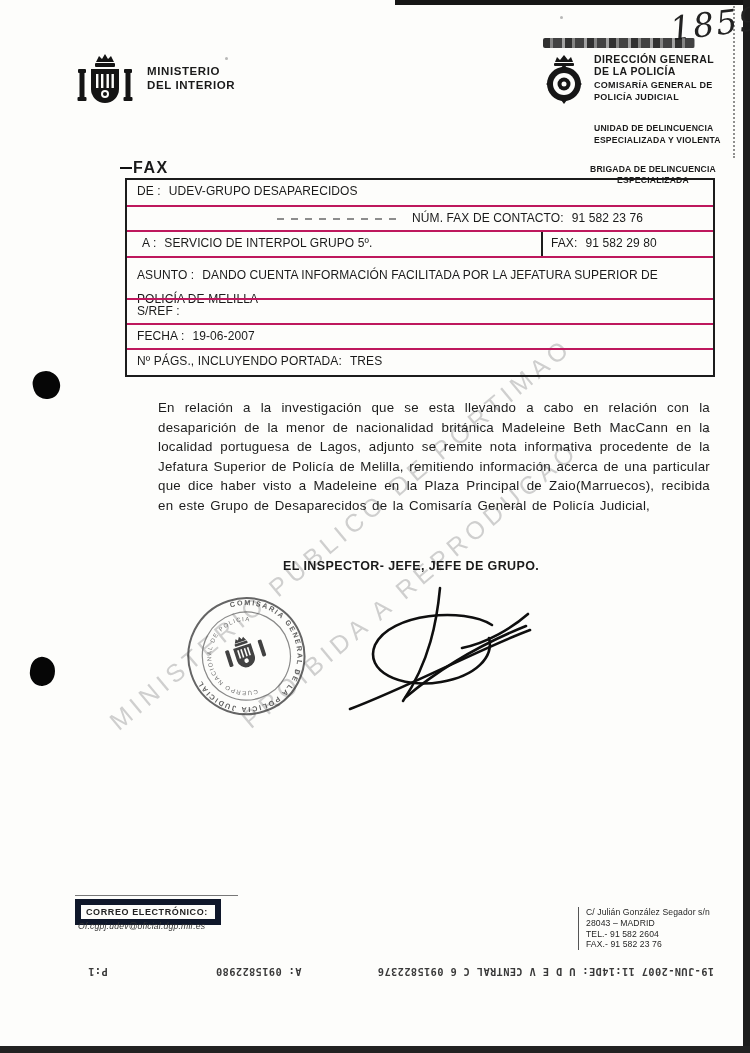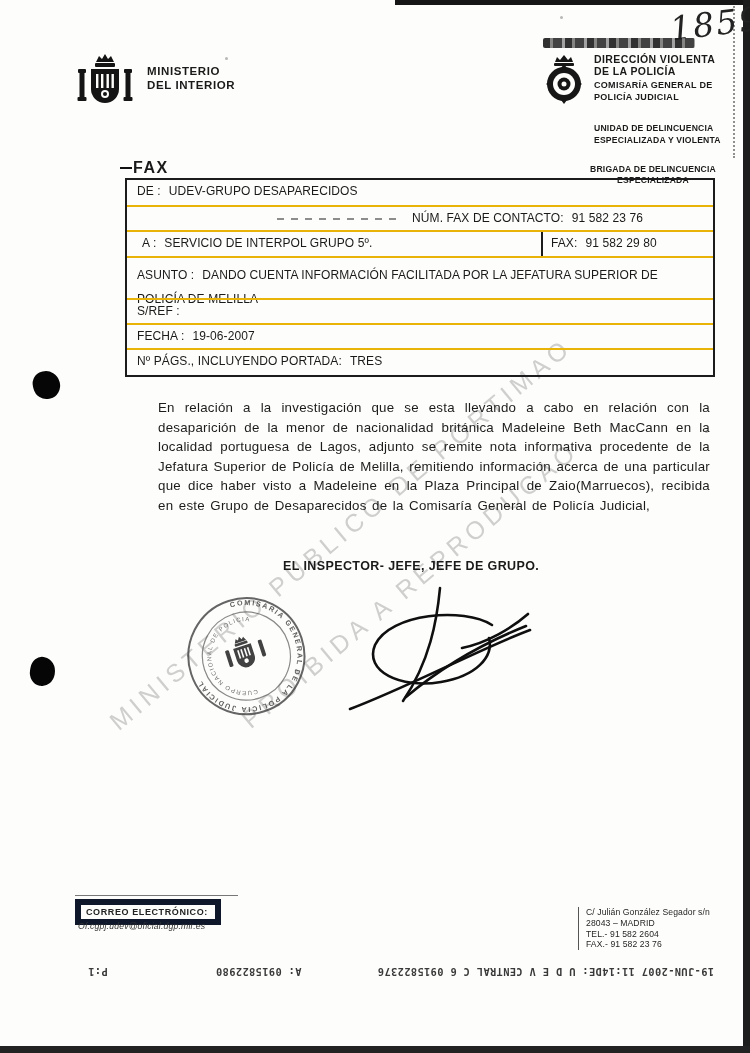--- a/index.html
+++ b/index.html
@@ -36,21 +36,21 @@
   .l-sml{font-size:8.6px;font-weight:bold;letter-spacing:.2px;}
   .brigade{position:absolute;left:30px;top:128px;width:160px;text-align:center;
     font-size:8.6px;font-weight:bold;line-height:10.5px;letter-spacing:.2px;}
   .handwritten{left:670px;top:4px;font-family:"DejaVu Serif",serif;font-style:italic;
     font-size:33px;color:#232323;transform:rotate(-7deg);letter-spacing:2px;}
 
   
   .fax-title{left:133px;top:159px;font-size:16px;font-weight:bold;letter-spacing:1.5px;}
   .fax-tick{left:120px;top:167px;width:12px;height:0;border-top:2.5px solid #111;}
   .fax-table{left:125px;top:178px;width:586px;border:2px solid #1c1c1c;font-size:12px;font-weight:normal;letter-spacing:.1px;background:transparent;}
-  .row{border-top:2px solid #eab308;box-sizing:border-box;padding:4px 10px 0 10px;position:relative;}
+  .row{border-top:2px solid #be185d;box-sizing:border-box;padding:4px 10px 0 10px;position:relative;}
   .row:first-child{border-top:none;}
   .row .lab{margin-right:8px;}
   .r-de{height:25px;}
   .r-num{height:25px;padding-left:285px;}
   .dashes{position:absolute;left:150px;top:11px;width:125px;height:2px;
     background:repeating-linear-gradient(90deg,#8d8d8d 0 7px,transparent 7px 14px);}
   .r-a{height:26px;display:flex;padding:0;}
   .r-a .cell-l{flex:1;padding:4px 6px 0 15px;}
   .r-a .cell-r{width:158px;border-left:2px solid #1c1c1c;padding:4px 4px 0 8px;}
   .r-asunto{height:42px;line-height:24px;padding-top:5px;}
@@ -152,21 +152,21 @@
             <g>
               <circle cx="21" cy="30" r="17"></circle>
               <path d="M21 10 l3 4 -3 3 -3 -3 z M21 50 l3-4 -3-3 -3 3 z M3 30 l4-3 3 3 -3 3 z M39 30 l-4-3 -3 3 3 3 z"></path>
             </g>
           </g>
           <circle cx="21" cy="30" r="11" fill="#fdfdfb"></circle>
           <circle cx="21" cy="30" r="6.5" fill="#161616"></circle>
           <circle cx="21" cy="30" r="2.5" fill="#fdfdfb"></circle>
         </svg>
         <div class="lines">
-          <div class="l-big">DIRECCIÓN VIOLENTA</div>
+          <div class="l-big">DIRECCIÓN GENERAL</div>
           <div class="l-big">DE LA POLICÍA</div>
           <div class="l-med" style="margin-top:3px;">COMISARÍA GENERAL DE</div>
           <div class="l-med">POLICÍA JUDICIAL</div>
           <div class="l-sml" style="margin-top:20px;">UNIDAD DE DELINCUENCIA</div>
           <div class="l-sml">ESPECIALIZADA Y VIOLENTA</div>
         </div>
       </div>
       <div class="brigade">
         <div>BRIGADA DE DELINCUENCIA</div>
         <div>ESPECIALIZADA</div>

